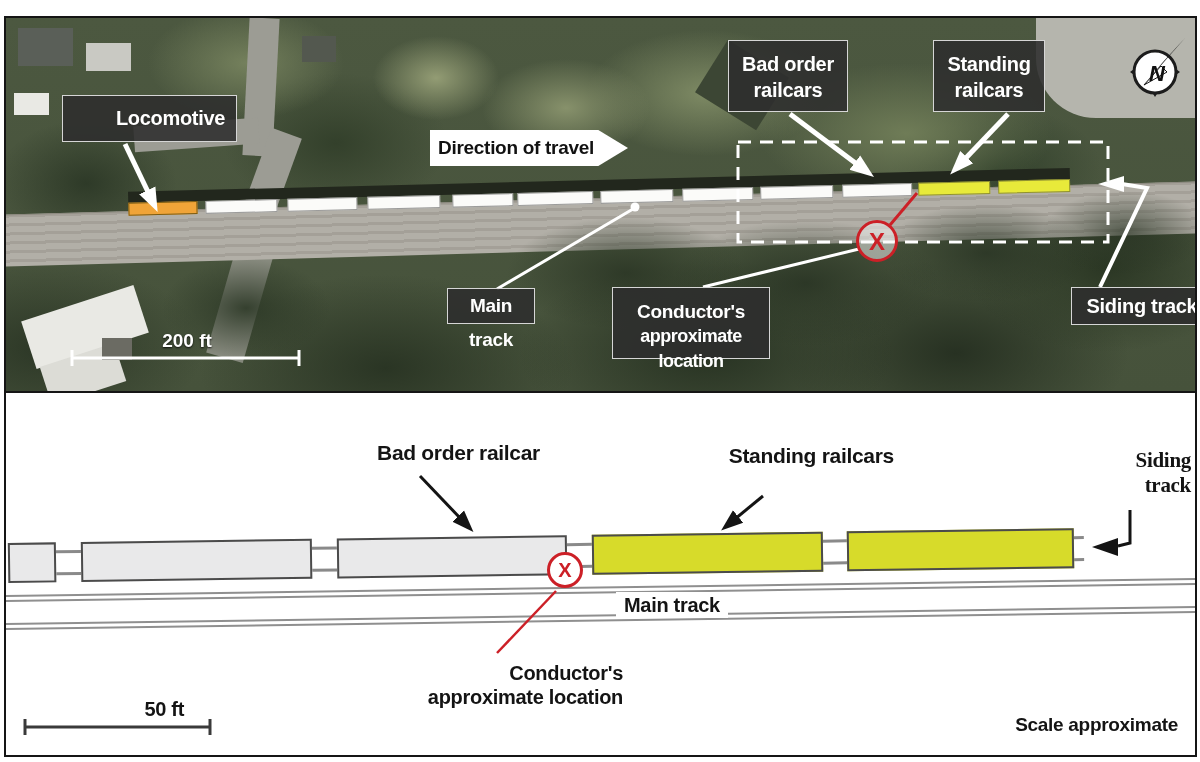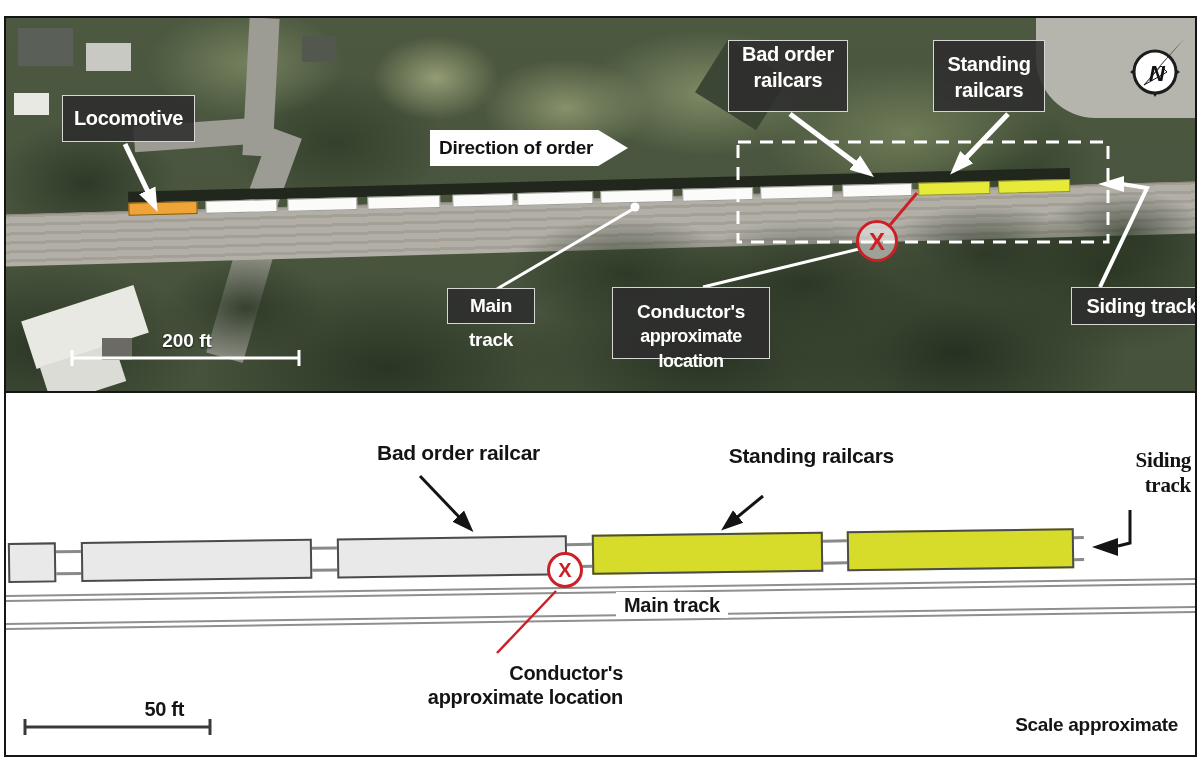--- a/index.html
+++ b/index.html
@@ -126,23 +126,23 @@
 
     <g>
       <line x1="66" y1="340" x2="293" y2="340" stroke="#fff" stroke-width="3"></line>
       <line x1="66" y1="332" x2="66" y2="348" stroke="#fff" stroke-width="3"></line>
       <line x1="293" y1="332" x2="293" y2="348" stroke="#fff" stroke-width="3"></line>
     </g>
   </svg>
 
   <div class="abs wscale" style="left:121px;top:312px;width:120px;">200 ft</div>
 
-  <div class="lbl lbl1" style="left:56px;top:77px;width:131px;height:45px;line-height:45px;">Locomotive</div>
-  <div class="banner" style="left:424px;top:112px;width:198px;height:36px;">Direction of order</div>
-  <div class="lbl lbl1" style="left:722px;top:22px;width:120px;height:72px;box-sizing:border-box;line-height:26px;">
+  <div class="lbl lbl1" style="left:56px;top:77px;width:131px;height:45px;line-height:45px;padding-left:42px;">Locomotive</div>
+  <div class="banner" style="left:424px;top:112px;width:198px;height:36px;">Direction of travel</div>
+  <div class="lbl lbl1" style="left:722px;top:22px;width:120px;height:72px;padding-top:10px;box-sizing:border-box;line-height:26px;">
     <div>Bad order</div>
     <div>railcars</div>
   </div>
   <div class="lbl lbl1" style="left:927px;top:22px;width:112px;height:72px;padding-top:10px;box-sizing:border-box;line-height:26px;">
     <div>Standing</div>
     <div>railcars</div>
   </div>
   <div class="lbl lbl1" style="left:441px;top:270px;width:86px;height:34px;line-height:34px;font-size:19px;">Main track</div>
   <div class="lbl" style="left:606px;top:269px;width:158px;height:72px;padding-top:11px;box-sizing:border-box;line-height:25px;font-size:19px;">
     <div>Conductor's</div>

